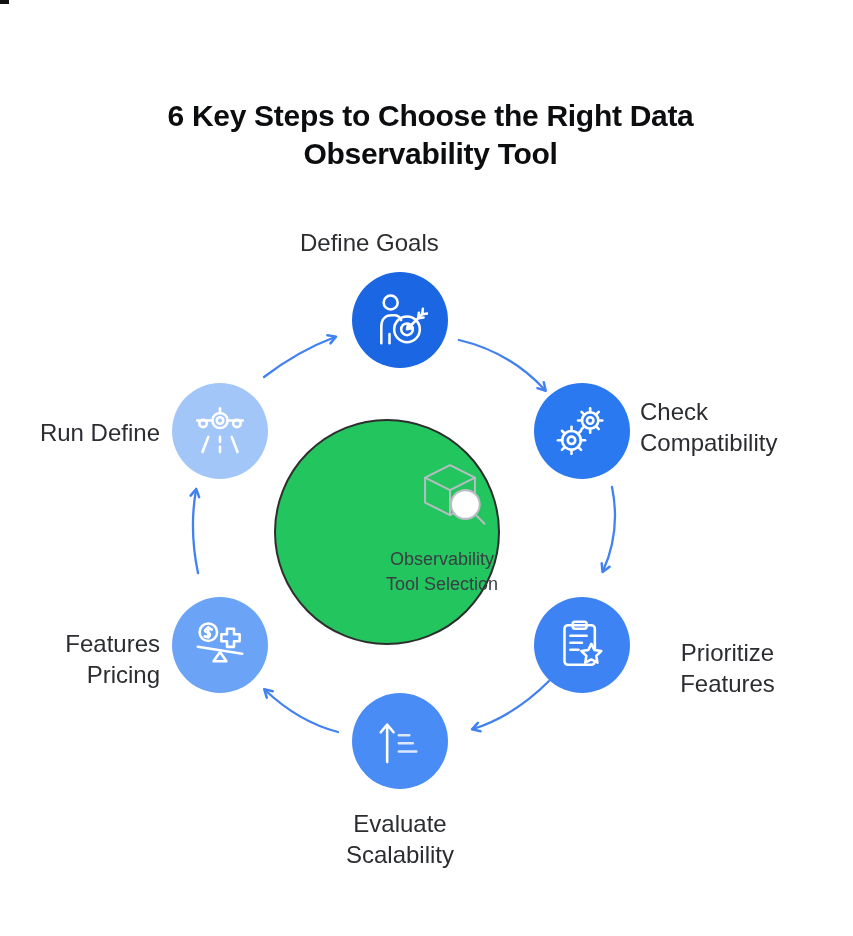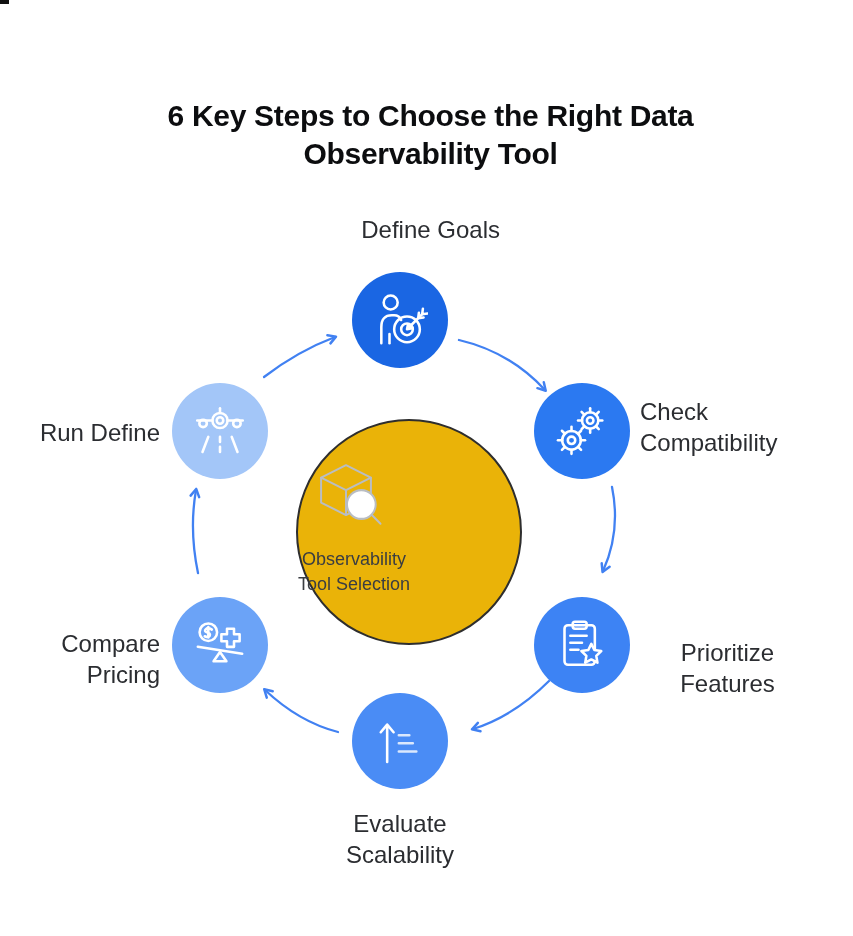--- a/index.html
+++ b/index.html
@@ -39,31 +39,31 @@
   .node-icon path, .node-icon circle, .node-icon rect, .node-icon line {
     fill:none; stroke:currentColor; stroke-width:2.2;
     stroke-linecap:round; stroke-linejoin:round;
   }
   .node-icon .soft { opacity:0.8; }
   .node-icon .star-fill { fill: var(--node-color); }
 
   .step-label {
     position:absolute; font-size:24px; line-height:31px; color:#2b2d31;
   }
-  #label-0 { left:300px; top:214px; width:200px; text-align:right; }
+  #label-0 { left:300px; top:227px; width:200px; text-align:left; }
   #label-1 { left:640px; top:396px; width:175px; text-align:left; }
   #label-2 { left:640px; top:637px; width:175px; text-align:center; }
   #label-3 { left:310px; top:808px; width:180px; text-align:center; }
   #label-4 { left:0px;   top:628px; width:160px; text-align:right; }
   #label-5 { left:0px;   top:417px; width:160px; text-align:right; }
 
   .center-circle {
-    position:absolute; left:296px; top:419px; width:226px; height:226px;
-    border-radius:50%; background:#eab308; border:2px solid #2e2e2e;
-    display:flex; flex-direction:column; align-items:flex-start; box-sizing:border-box;
+    position:absolute; left:274px; top:419px; width:226px; height:226px;
+    border-radius:50%; background:#22c55e; border:2px solid #2e2e2e;
+    display:flex; flex-direction:column; align-items:flex-end; box-sizing:border-box;
   }
   .center-icon { width:96px; height:92px; margin-top:26px; }
   .center-icon path, .center-icon circle {
     fill:none; stroke:currentColor; stroke-width:2.1;
     stroke-linecap:round; stroke-linejoin:round;
   }
   .center-icon .lens { fill:#ffffff; }
   .center-label {
     margin-top:8px; font-size:18px; line-height:24.5px;
     color:#3a3d42; text-align:center;
@@ -171,21 +171,21 @@
       <circle cx="9.5" cy="17.5" r="3.2"></circle>
       <circle cx="38.5" cy="17.5" r="3.2"></circle>
       <path d="M14 29 L9 42 M24 29 v4.5 M24 37.5 v4.5 M34 29 l5 13"></path>
     </svg>
   </div>
 
   <div class="step-label" id="label-0">Define Goals</div>
   <div class="step-label" id="label-1">Check Compatibility</div>
   <div class="step-label" id="label-2">Prioritize Features</div>
   <div class="step-label" id="label-3">Evaluate Scalability</div>
-  <div class="step-label" id="label-4">Compare Pricing</div>
+  <div class="step-label" id="label-4">Features Pricing</div>
   <div class="step-label" id="label-5">Run Define</div>
 
   <div class="center-circle" style="border-color: rgb(46, 46, 46);">
     <svg class="center-icon" viewBox="0 0 96 96" style="color: rgb(185, 189, 195);">
       <path d="M22 32 L48 19 L74 32 L48 45 Z"></path>
       <path d="M22 32 V58 L48 71 V45"></path>
       <path d="M74 32 V58 L48 71"></path>
       <circle class="lens" cx="64" cy="60" r="15"></circle>
       <path d="M75 71 L84 80"></path>
     </svg>

